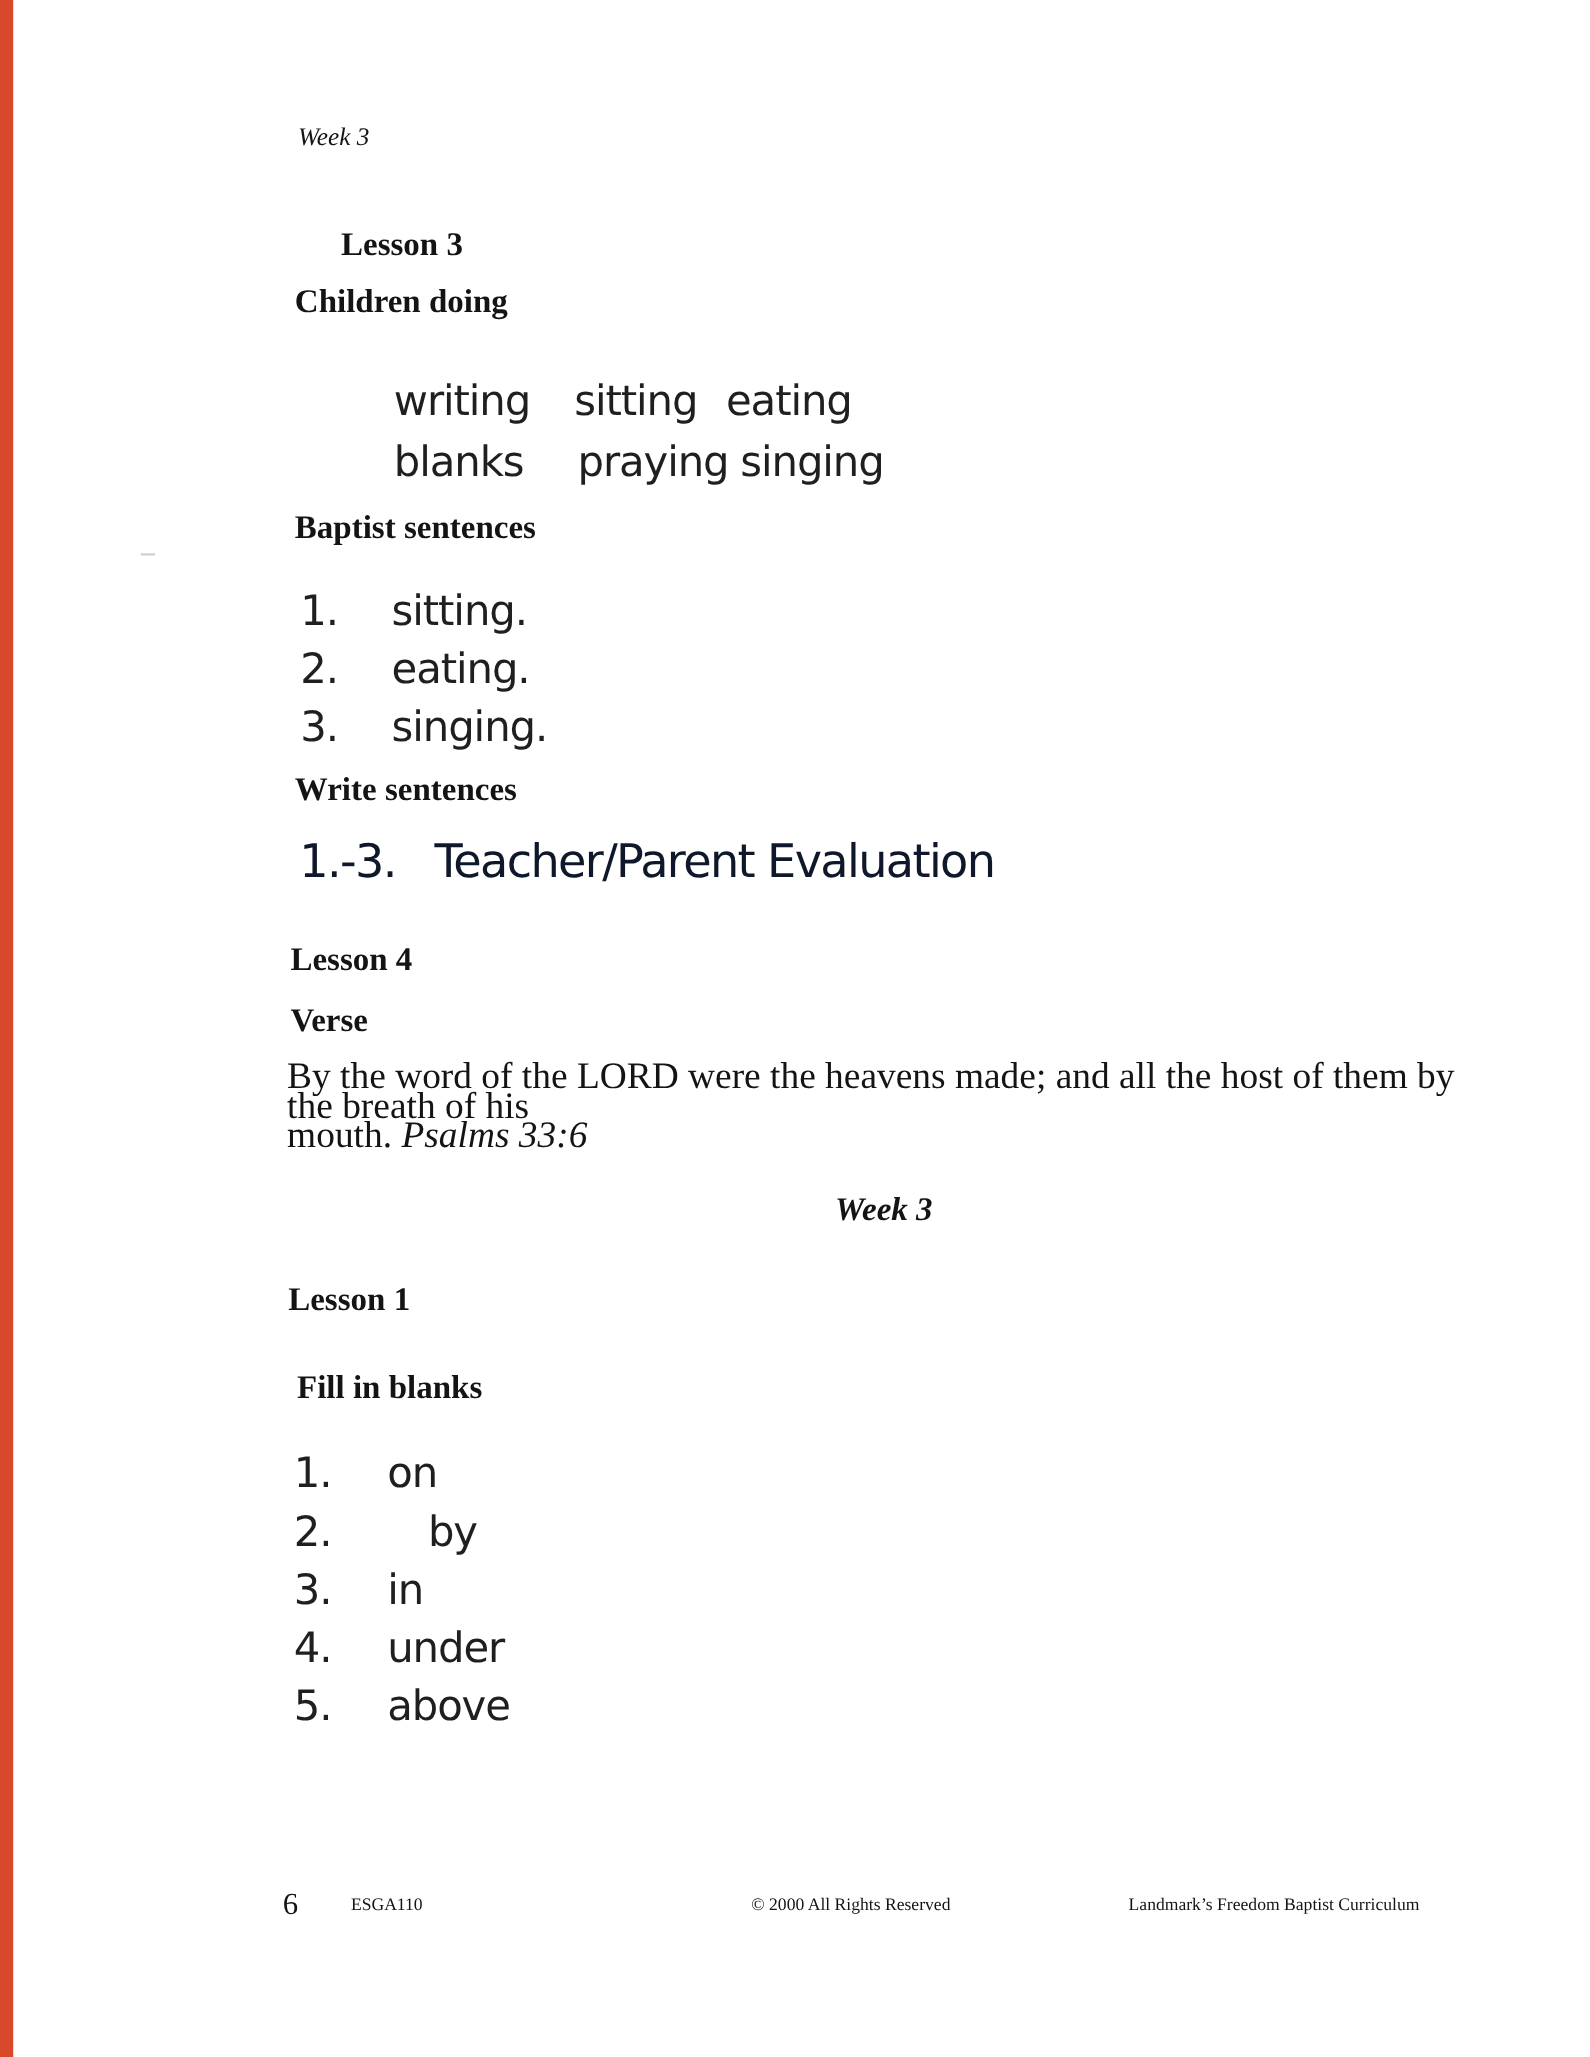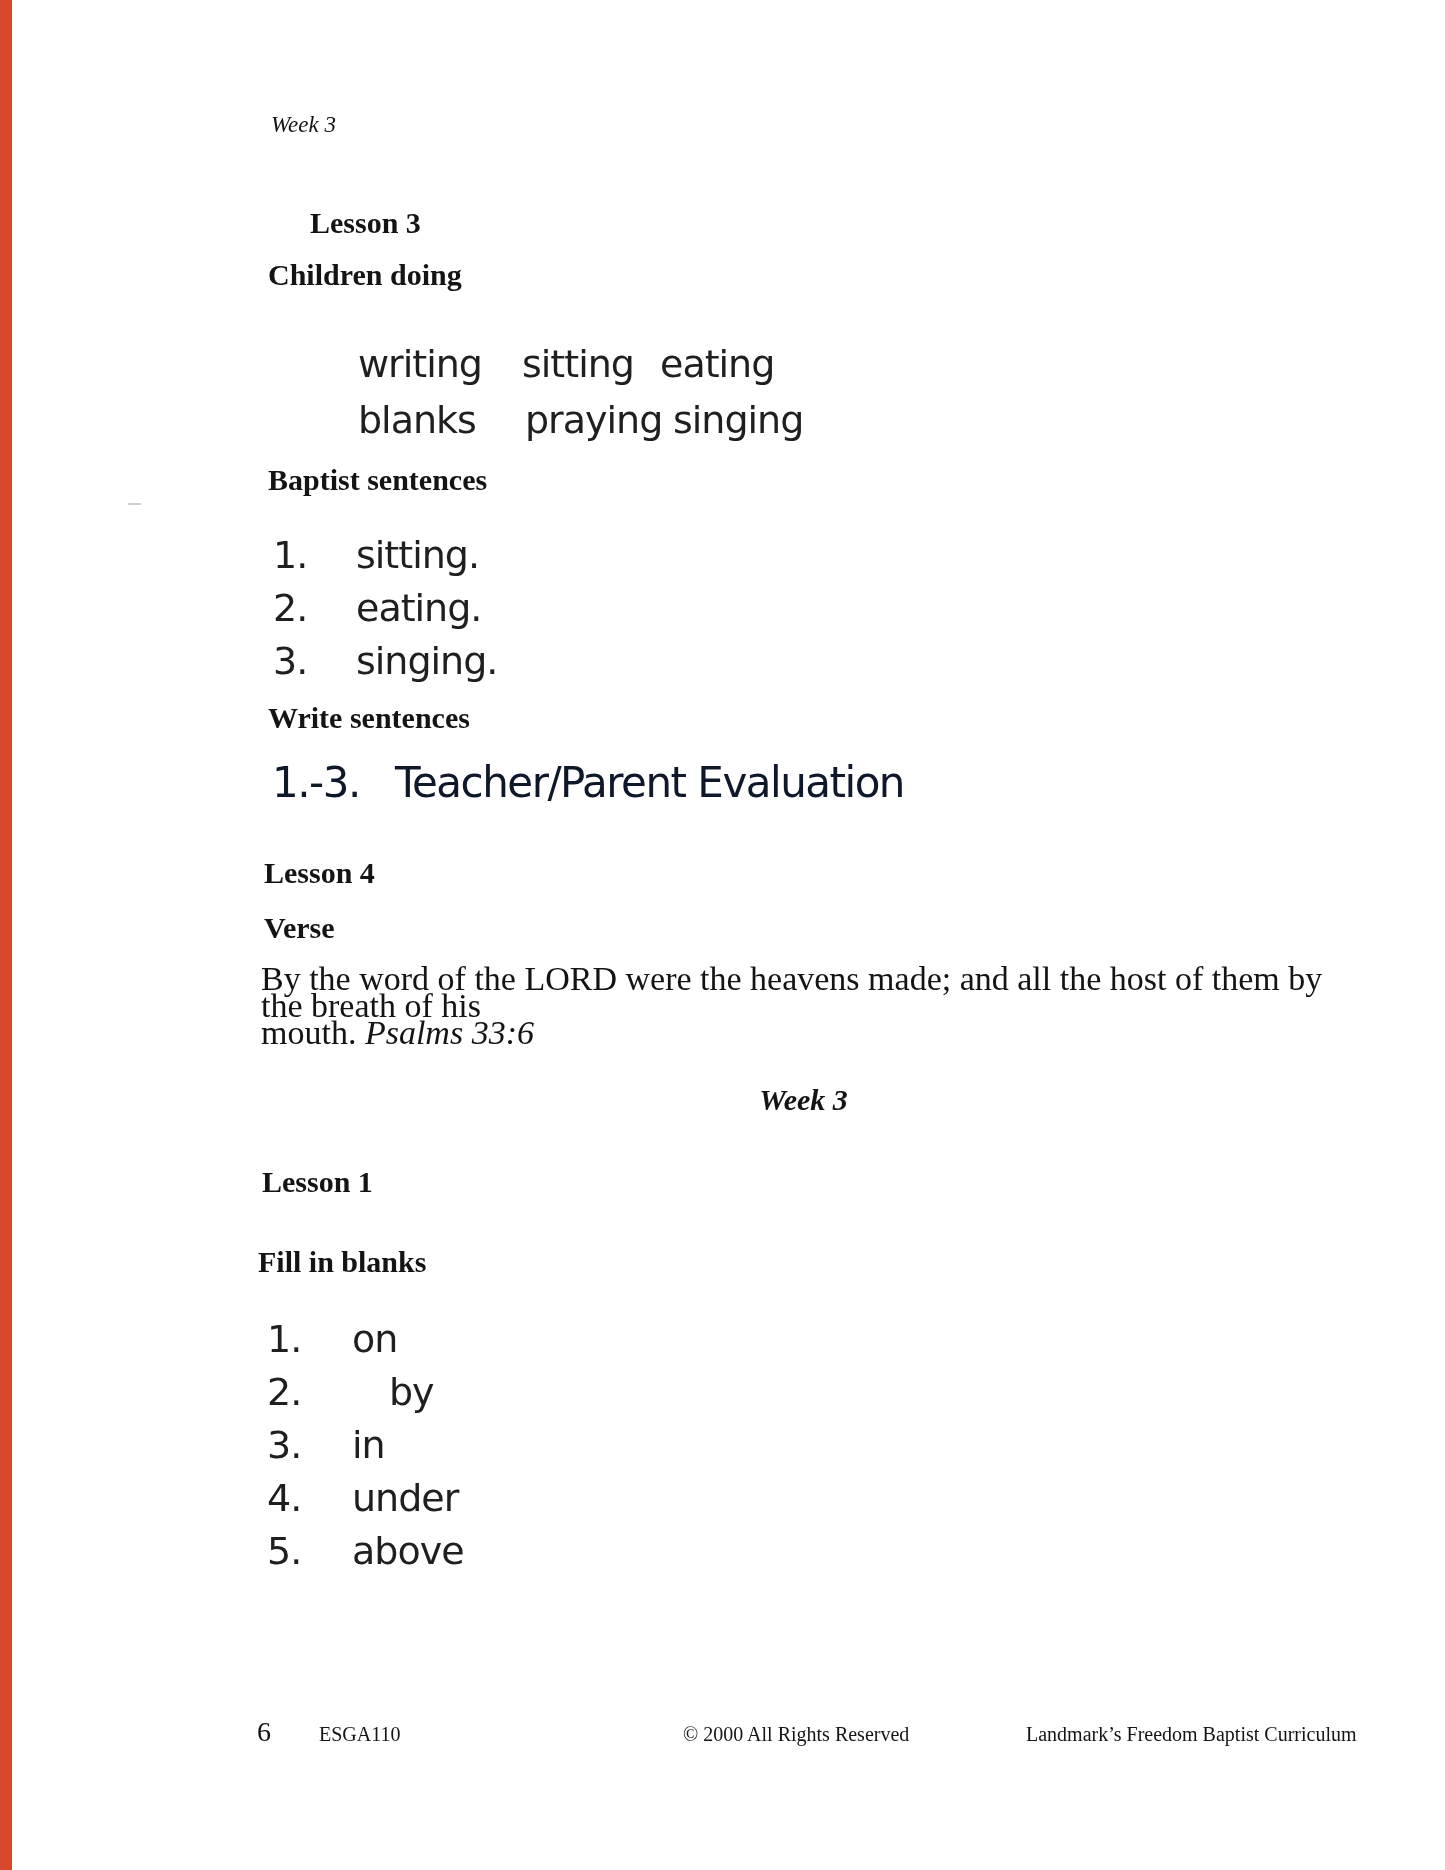--- a/index.html
+++ b/index.html
@@ -18,21 +18,21 @@
     background:#d8492b;
   }
   
   .h-italic{font-style:italic;font-size:23px;}
   .h-bold{font-weight:bold;font-size:30px;}
   .h-bolditalic{font-weight:bold;font-style:italic;font-size:30px;}
   .body-text{
     font-size:34px;line-height:27px;white-space:normal;
     width:1100px;
   }
-  .footer-text{font-size:20px;}
+  .footer-text{font-size:16px;}
   .page-num{font-size:28px;}
   
   .hw{
     font-family:"DejaVu Sans", sans-serif;
     font-weight:400;
     letter-spacing:-1px;
     color:#1f1f1f;
     font-size:38px;
   }
   .hw-big{
@@ -96,21 +96,21 @@
 <div class="abs body-text" style="left:261px;top:965px;">
   <span>By the word of the LORD were the heavens made; and all the host of them by the breath of his</span><br>
   <span>mouth.</span>
   <span style="font-style:italic;">Psalms 33:6</span>
 </div>
 
 <div class="center-block h-bolditalic" style="top:1083px;">Week 3</div>
 
 <div class="abs h-bold" style="left:262px;top:1167px;">Lesson 1</div>
 
-<div class="abs h-bold" style="left:258px;top:1247px;">Fill in blanks</div>
+<div class="abs h-bold" style="left:270px;top:1247px;">Fill in blanks</div>
 
 <div>
   <span class="abs hw" style="left:267px;top:1320px;">1.</span>
   <span class="abs hw" style="left:352px;top:1320px;">on</span>
   <span class="abs hw" style="left:267px;top:1373px;">2.</span>
   <span class="abs hw" style="left:352px;top:1373px;margin-left:37px;">by</span>
   <span class="abs hw" style="left:267px;top:1426px;">3.</span>
   <span class="abs hw" style="left:352px;top:1426px;">in</span>
   <span class="abs hw" style="left:267px;top:1479px;">4.</span>
   <span class="abs hw" style="left:352px;top:1479px;">under</span>

